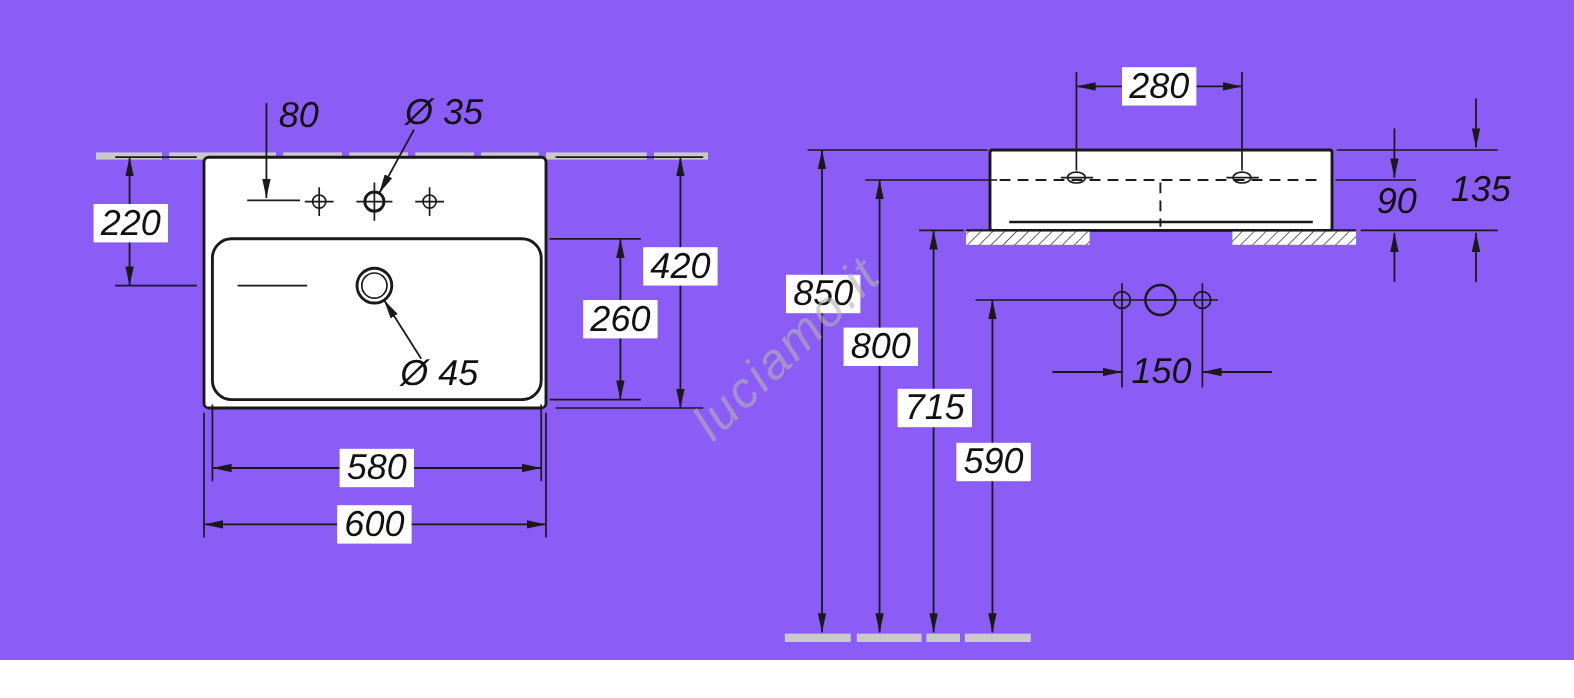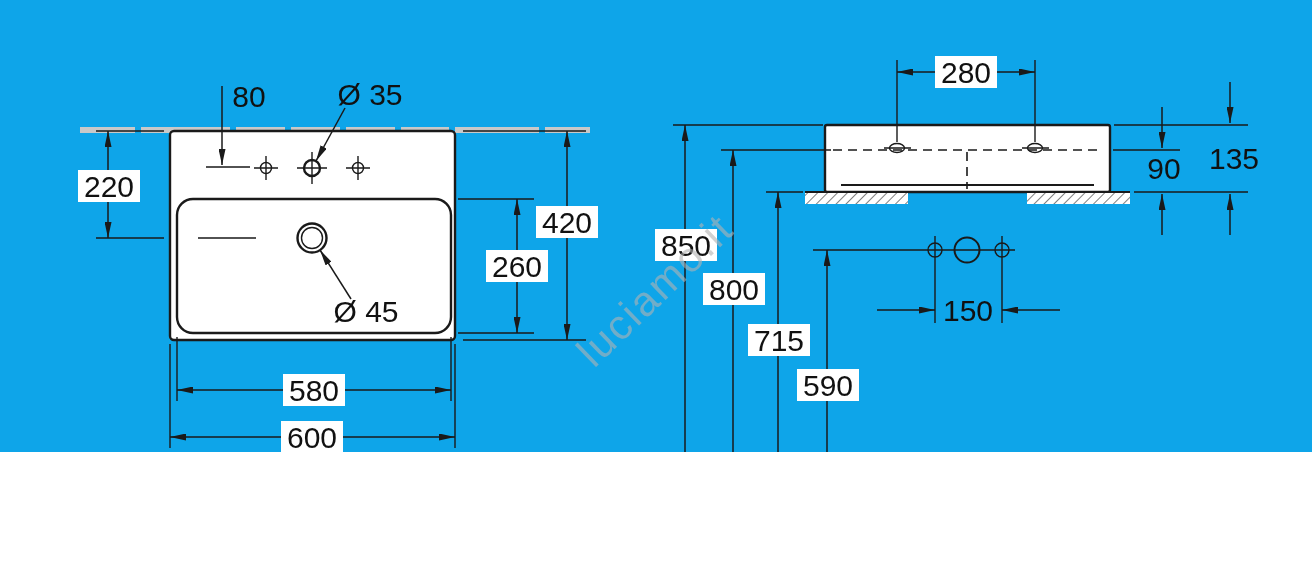--- a/index.html
+++ b/index.html
@@ -1,16 +1,16 @@
 <!DOCTYPE html>
 <html><head>
 <meta charset="utf-8">
 <style>
   html,body { margin:0; padding:0; background:#ffffff; }
-  .stage { position:relative; width:1312px; height:452px; background:#0ea5e9; overflow:hidden; }
+  .stage { position:relative; width:1312px; height:550px; background:#8b5cf6; overflow:hidden;font-style:italic; }
   svg { display:block; }
   .ol   { stroke:#1a1a1a; stroke-width:2.4; fill:none; stroke-linejoin:round; }
   .olf  { stroke:#1a1a1a; stroke-width:2.4; fill:#ffffff; stroke-linejoin:round; }
   .thin { stroke:#1a1a1a; stroke-width:1.4; fill:none; }
   .dim  { stroke:#1a1a1a; stroke-width:1.5; fill:none; }
   .obj2 { stroke:#1a1a1a; stroke-width:2; fill:none; }
   .dash { stroke:#1a1a1a; stroke-width:1.6; fill:none; stroke-dasharray:9 6; }
   .gap  { fill:#ffffff; }
   .tile { fill:#c9c9c9; }
   .dimtext { font-family:"Liberation Sans", sans-serif; font-size:30px; fill:#111111;

